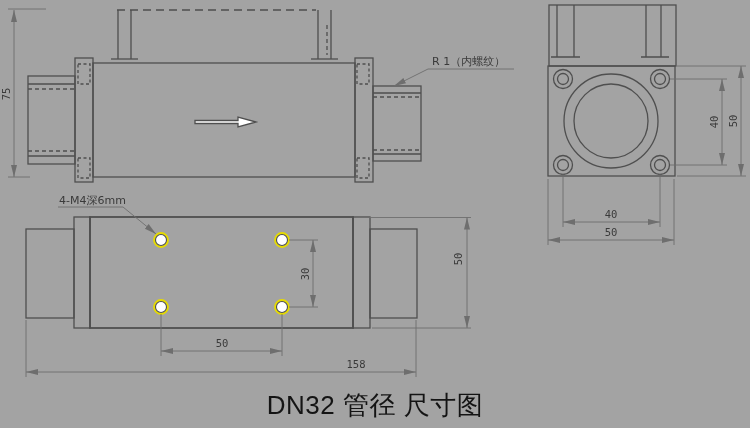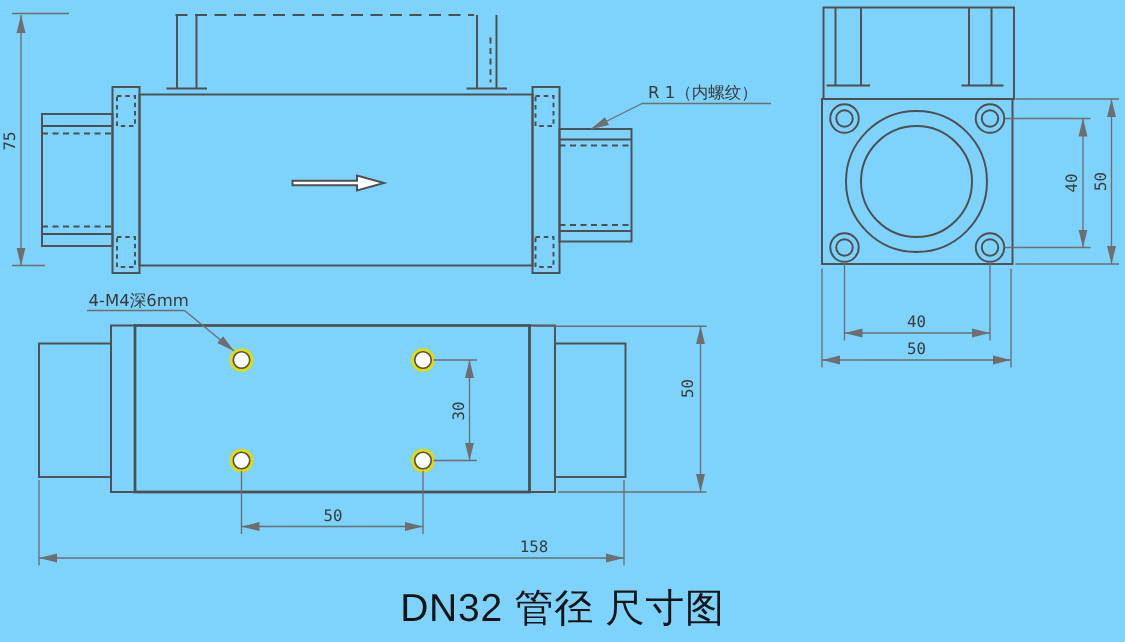--- a/index.html
+++ b/index.html
@@ -1,16 +1,16 @@
 <!DOCTYPE html>
 <html style="--c-line: #4f4f4f; --c-thin: #6e6e6e; --c-text: #3a3a3a; --c-title: #141414; --c-hole_ring: #e6db00;"><head>
 <meta charset="utf-8">
 <style>
   html,body{margin:0;padding:0;background:#ffffff;}
-  #canvas{position:relative;width:750px;height:428px;background:#7dd3fc;overflow:hidden;
+  #canvas{position:relative;width:750px;height:428px;background:#a3a3a3;overflow:hidden;
           font-family:"Liberation Sans",sans-serif;}
   svg{position:absolute;left:0;top:0;}
   .ln   {stroke:var(--c-line,#4f4f4f);stroke-width:1.3;fill:none;}
   .ln2  {stroke:var(--c-line,#4f4f4f);stroke-width:1.8;fill:none;}
   .thin {stroke:var(--c-thin,#6e6e6e);stroke-width:0.9;fill:none;}
   .dashL{stroke-dasharray:8,5;}
   .dashS{stroke-dasharray:3,2.5;}
   .dashT{stroke-dasharray:4,3;}
   .dim  {font:10.5px "DejaVu Sans Mono",monospace;fill:var(--c-text,#3a3a3a);}
   .note {font:11px "DejaVu Sans",sans-serif;fill:var(--c-text,#3a3a3a);}

